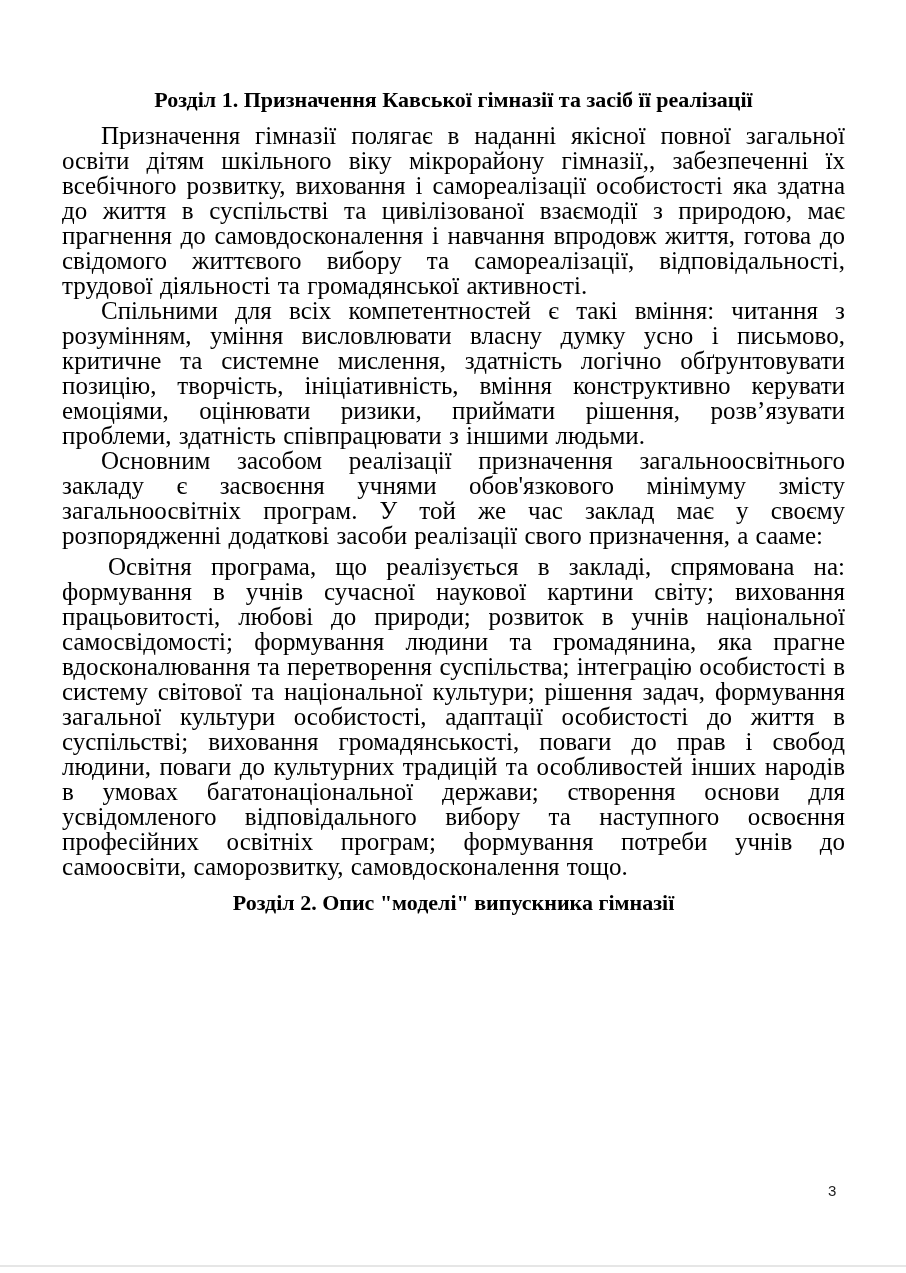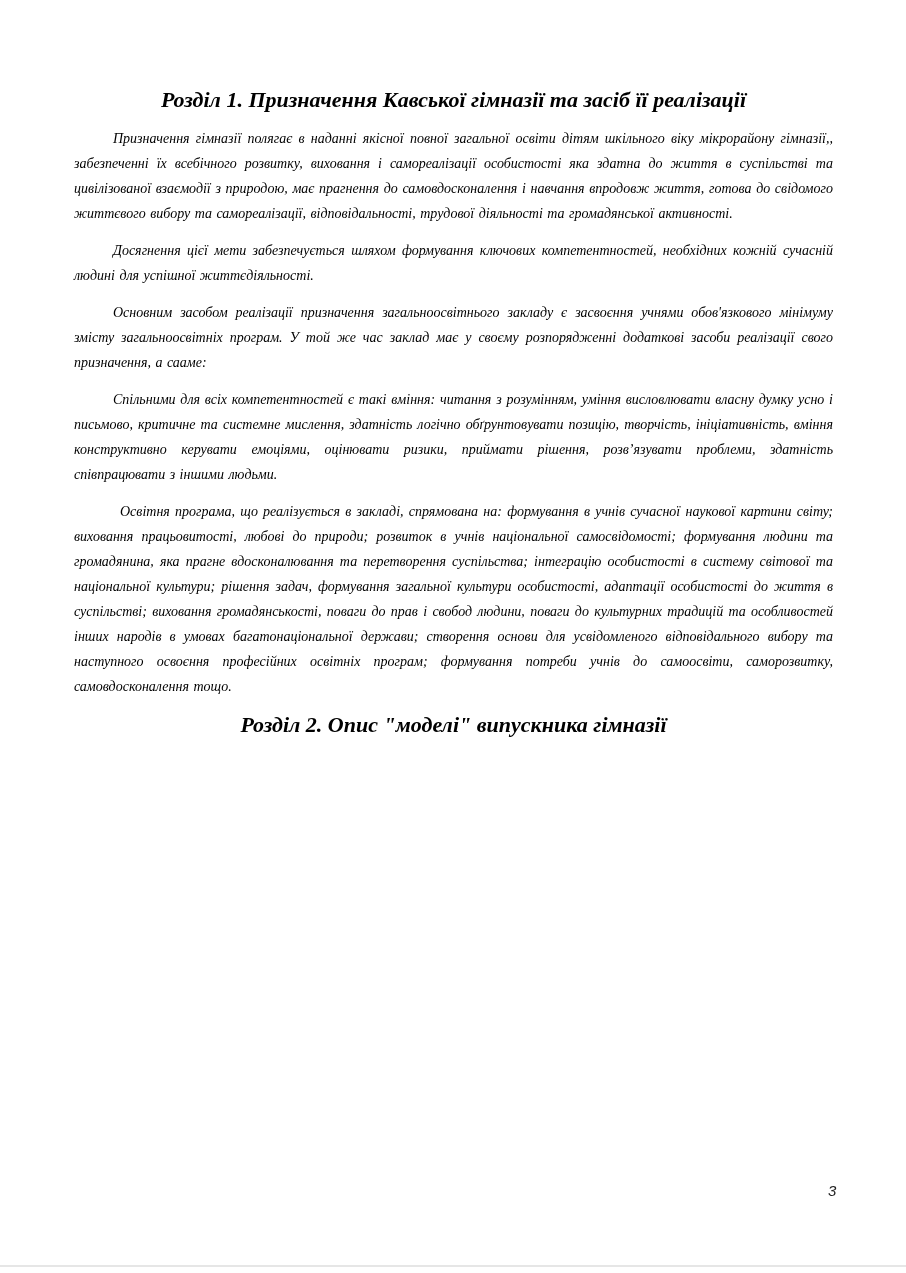--- a/index.html
+++ b/index.html
@@ -8,21 +8,20 @@
     background: #ffffff;
   }
   .page {
     position: relative;
     width: 906px;
     height: 1273px;
     background: #ffffff;
     color: #000000;
     font-family: "Liberation Serif", "DejaVu Serif", serif;
     overflow: hidden;
-    font-style: italic;
   }
   .content {
     position: absolute;
     left: 62px;
     top: 0;
     width: 783px;
   }
   .doc-heading {
     font-size: 22px;
     line-height: 28px;
@@ -32,25 +31,25 @@
   }
   .doc-heading.first {
     margin-top: 86px;
     margin-bottom: 9px;
   }
   .doc-heading.second {
     margin-top: 10px;
     margin-bottom: 8px;
   }
   p.body {
-    font-size: 14px;
+    font-size: 25px;
     line-height: 25px;
     text-align: justify;
     text-indent: 39px;
-    margin: 12px;
+    margin: 0;
     word-spacing: 1px;
   }
   p.body.bullet {
     text-indent: 31px;
   }
   p.body.indent-lg {
     text-indent: 46px;
     margin-top: 6px;
   }
   p.body.indent-xl {
@@ -80,25 +79,24 @@
 </head>
 <body>
 
 <div class="page">
   <div class="content">
 
     <h1 class="doc-heading first">Розділ 1. Призначення Кавської гімназії та засіб її реалізації</h1>
 
     <p class="body">Призначення гімназії полягає в наданні якісної повної загальної освіти дітям шкільного віку мікрорайону гімназії,, забезпеченні їх всебічного розвитку, виховання і самореалізації особистості яка здатна до життя в суспільстві та цивілізованої взаємодії з природою, має прагнення до самовдосконалення і навчання впродовж життя, готова до свідомого життєвого вибору та самореалізації, відповідальності, трудової діяльності та громадянської активності.</p>
 
-    <p class="body">Досягнення цієї мети забезпечується шляхом формування ключових компетентностей, необхідних кожній сучасній людині для успішної життєдіяльності.</p>
+
+    <p class="body">Спільними для всіх компетентностей є такі вміння: читання з розумінням, уміння висловлювати власну думку усно і письмово, критичне та системне мислення, здатність логічно обґрунтовувати позицію, творчість, ініціативність, вміння конструктивно керувати емоціями, оцінювати ризики, приймати рішення, розв’язувати проблеми, здатність співпрацювати з іншими людьми.</p>
 
     <p class="body">Основним засобом реалізації призначення загальноосвітнього закладу є засвоєння учнями обов'язкового мінімуму змісту загальноосвітніх програм. У той же час заклад має у своєму розпорядженні додаткові засоби реалізації свого призначення, а сааме:</p>
-
-    <p class="body">Спільними для всіх компетентностей є такі вміння: читання з розумінням, уміння висловлювати власну думку усно і письмово, критичне та системне мислення, здатність логічно обґрунтовувати позицію, творчість, ініціативність, вміння конструктивно керувати емоціями, оцінювати ризики, приймати рішення, розв’язувати проблеми, здатність співпрацювати з іншими людьми.</p>
 
 
 
     <p class="body indent-lg">Освітня програма, що реалізується в закладі, спрямована на: формування в учнів сучасної наукової картини світу; виховання працьовитості, любові до природи; розвиток в учнів національної самосвідомості; формування людини та громадянина, яка прагне вдосконалювання та перетворення суспільства; інтеграцію особистості в систему світової та національної культури; рішення задач, формування загальної культури особистості, адаптації особистості до життя в суспільстві; виховання громадянськості, поваги до прав і свобод людини, поваги до культурних традицій та особливостей інших народів в умовах багатонаціональної держави; створення основи для усвідомленого відповідального вибору та наступного освоєння професійних освітніх програм; формування потреби учнів до самоосвіти, саморозвитку, самовдосконалення тощо.</p>
 
 
     <h1 class="doc-heading second">Розділ 2. Опис "моделі" випускника гімназії</h1>
 
 
   </div>

